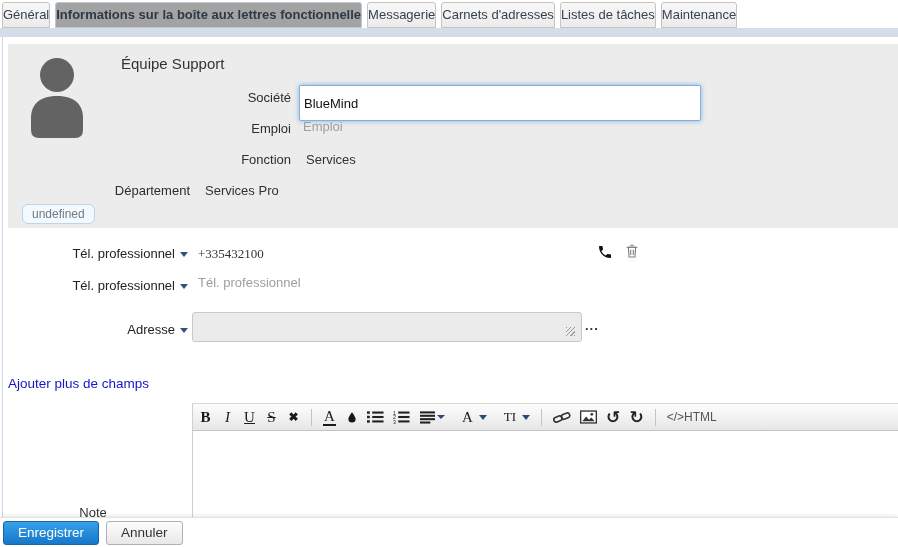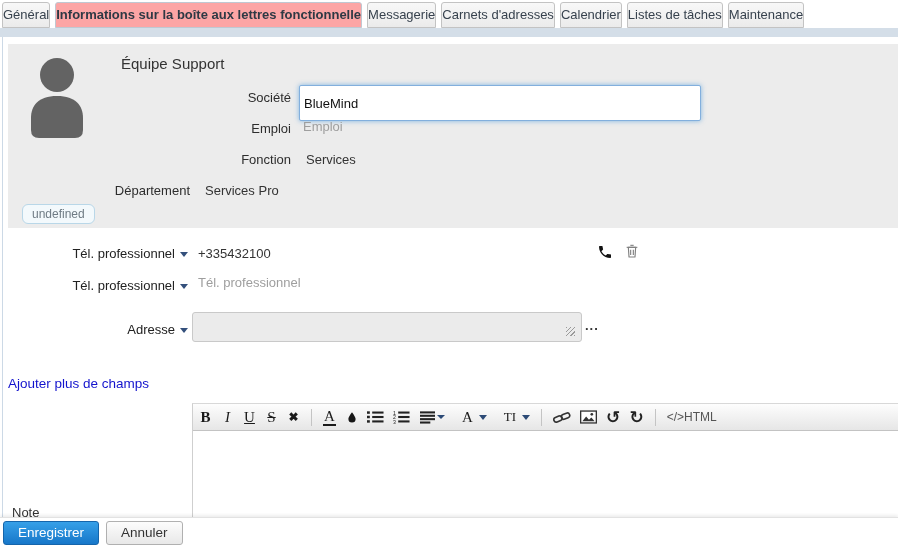--- a/index.html
+++ b/index.html
@@ -6,21 +6,21 @@
   #app{position:relative;width:898px;height:547px;overflow:hidden;
        font-family:"Liberation Sans",sans-serif;font-size:13px;color:#333;background:#fff;}
 
   
   .tabbar{position:absolute;top:0;left:0;width:898px;height:28px;background:#fff;
           display:flex;align-items:flex-end;gap:5px;padding-left:2px;box-sizing:border-box;
           overflow:hidden;white-space:nowrap;}
   .tab{flex:0 0 auto;height:24px;line-height:24px;padding:0 0;
        background:linear-gradient(#f8f8f8,#ebebeb);border:1px solid #c3c3c3;
        border-radius:3px 3px 0 0;color:#37424e;cursor:pointer;}
-  .tab.active{background:#fca5a5;font-weight:bold;color:#2e3944;border-color:#bfc8d2;}
+  .tab.active{background:#a3a3a3;font-weight:bold;color:#2e3944;border-color:#bfc8d2;}
   .strip{position:absolute;top:28px;left:0;width:898px;height:9px;background:#d4dee8;}
   .leftline{position:absolute;left:2px;top:37px;width:1px;height:480px;background:#ccd9e6;}
 
   
   .panel{position:absolute;left:8px;top:44px;width:890px;height:184px;background:#ececec;}
   .avatar{position:absolute;left:18px;top:54px;width:78px;height:84px;}
   .page-title{position:absolute;left:121px;top:55px;font-size:15px;color:#333;}
   .flabel{position:absolute;text-align:right;color:#2d2d2d;line-height:20px;}
   .fvalue{position:absolute;color:#333;line-height:20px;}
   .societe-input{position:absolute;left:299px;top:85px;width:392px;height:18px;padding:8px 4px;
@@ -56,41 +56,40 @@
   .tbtn.u{text-decoration:underline;}
   .tbtn.s{text-decoration:line-through;}
   .tbtn.x{font-family:"Liberation Sans",sans-serif;font-size:12px;font-weight:bold;}
   .tbtn.fontcolor{border-bottom:2px solid #1a1a1a;line-height:13px;height:16px;}
   .tsep{width:1px;height:17px;background:#c4c4c4;margin:0 2px;}
   .tarrow{width:0;height:0;border-left:4px solid transparent;border-right:4px solid transparent;
           border-top:5px solid #2c4a76;margin-left:6px;}
   .uiglyph{font-family:"DejaVu Sans",sans-serif;font-size:17px;font-weight:bold;color:#222;line-height:1;}
   .html-label{font-family:"Liberation Sans",sans-serif;font-size:12px;color:#555;}
   .edit-area{height:87px;background:#fff;cursor:text;}
-  .note-label{position:absolute;left:12px;top:505px;width:178px;text-align:left;color:#333;z-index:1;}
+  .note-label{position:absolute;left:4px;top:505px;width:178px;text-align:center;color:#333;z-index:1;}
 
   
   .footer{position:absolute;left:0;top:517px;width:898px;height:30px;background:#fff;z-index:5;
           border-top:1px solid #e2e2e2;box-shadow:0 -2px 3px rgba(0,0,0,.07);}
   .btn{position:absolute;top:3px;height:24px;line-height:22px;padding:0 14px;border-radius:3px;
           font-size:13.5px;cursor:pointer;box-sizing:border-box;text-align:center;}
   .btn-save{left:3px;color:#fff;background:linear-gradient(#36a0e8,#1777c9);border:1px solid #1565ab;}
   .btn-cancel{left:106px;color:#333;background:linear-gradient(#fcfcfc,#e8e8e8);border:1px solid #b0b0b0;}
 </style>
 </head>
 <body>
 
 <div id="app">
 
   <div class="tabbar">
     <div class="tab">Général</div>
     <div class="tab active">Informations sur la boîte aux lettres fonctionnelle</div>
     <div class="tab">Messagerie</div>
     <div class="tab">Carnets d'adresses</div>
-    <div class="tab">Calendrier</div>
     <div class="tab">Listes de tâches</div>
     <div class="tab">Maintenance</div>
   </div>
   <div class="strip"></div>
   <div class="leftline"></div>
 
   <div class="panel"></div>
 
   <div class="avatar">
     <svg width="78" height="84" viewBox="0 0 78 84">
@@ -111,21 +110,21 @@
 
   <div class="flabel" style="top:181px;width:190px;">Département</div>
   <div class="fvalue" style="left:205px;top:181px;">Services Pro</div>
 
   <div class="badge">undefined</div>
 
   <div class="lblrow" style="top:245px;width:188px;">
     <span>Tél. professionnel</span>
     <span class="dd-arrow"></span>
   </div>
-  <div class="fvalue" style="left:198px;top:244px;">+335432100</div>
+  <div class="fvalue" style="left:198px;top:244px;font-family:Liberation Serif, serif;">+335432100</div>
   <div style="position:absolute;left:597px;top:244px;cursor:pointer;">
     <svg viewBox="0 0 24 24" width="16" height="16">
         <path fill="#111" d="M6.62 10.79c1.44 2.83 3.76 5.14 6.59 6.59l2.2-2.2c.27-.27.67-.36 1.02-.24 1.12.37 2.33.57 3.57.57.55 0 1 .45 1 1V20c0 .55-.45 1-1 1-9.39 0-17-7.61-17-17 0-.55.45-1 1-1h3.5c.55 0 1 .45 1 1 0 1.25.2 2.45.57 3.57.11.35.03.74-.25 1.02l-2.2 2.2z"></path>
       </svg>
   </div>
   <div style="position:absolute;left:624px;top:242px;cursor:pointer;">
     <svg viewBox="0 0 24 24" width="16" height="18" fill="none" stroke="#808080" stroke-width="1.7">
       <path d="M4 6.5h16"></path>
         <path d="M9.5 3.5h5"></path>
         <path d="M6.5 6.5l1 14.5h9l1-14.5z" stroke-linejoin="round"></path>

